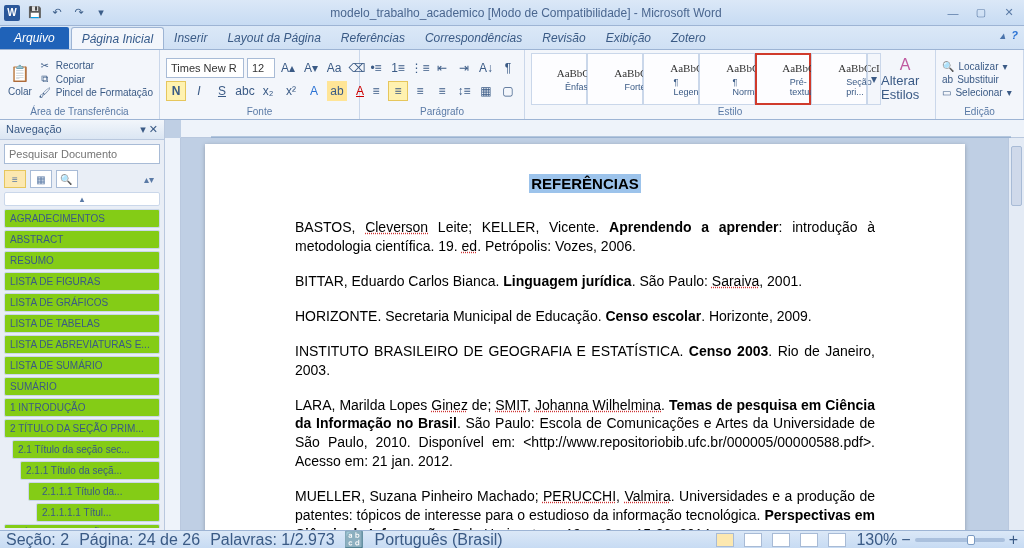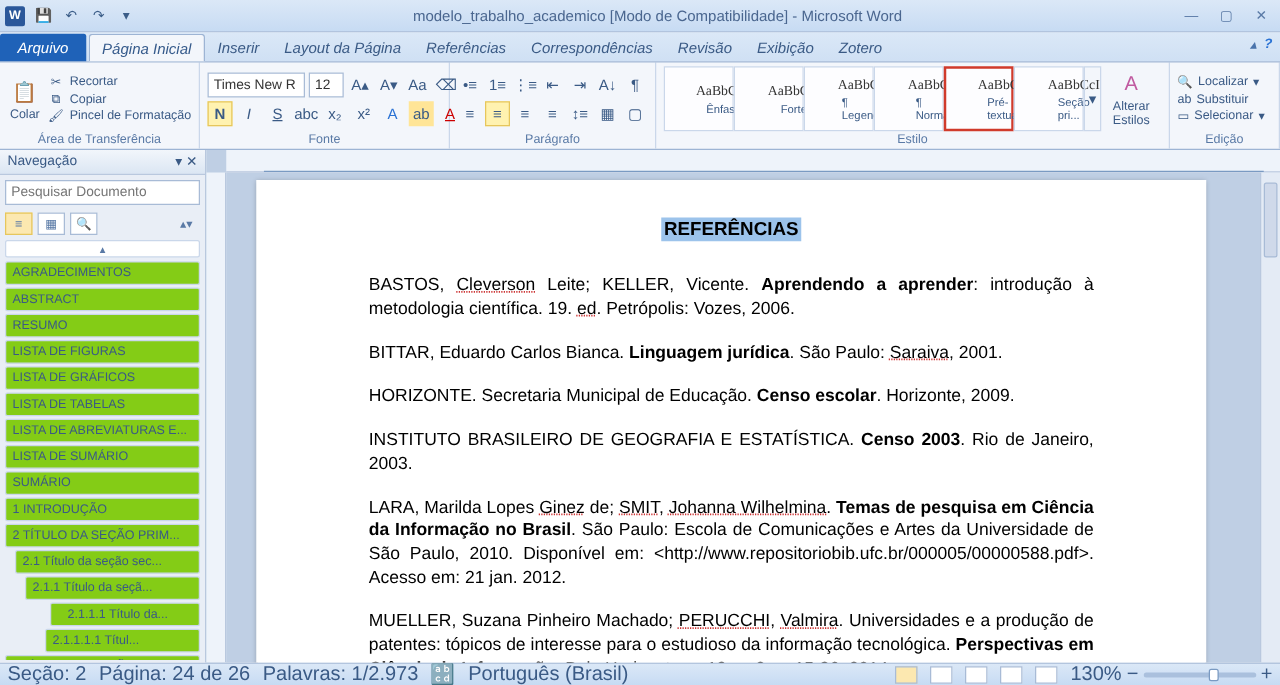--- a/index.html
+++ b/index.html
@@ -59,21 +59,21 @@
 .navpane .hdr { background:linear-gradient(#f2f6fb,#dbe6f3); padding:3px 6px; font-size:11px; color:#3a5a85; display:flex; justify-content:space-between; border-bottom:1px solid #b9c8de; }
 .navpane .search { margin:4px; }
 .navpane .search input { width:100%; height:20px; border:1px solid #a8bbd6; padding:0 4px; font-size:11px; color:#888; }
 .navpane .viewbtns { display:flex; gap:4px; margin:2px 4px; }
 .navpane .viewbtns span { width:22px; height:18px; border:1px solid #a8bbd6; background:#fff; display:flex; align-items:center; justify-content:center; font-size:10px; color:#5a7aa6; }
 .navpane .viewbtns span.active { background:#fce8b0; border-color:#e6c65c; }
 .nav-items { flex:1; overflow:auto; margin:2px 4px; }
 .nav-item { background:#84cc16; border:1px solid #cad7ea; border-radius:2px; padding:3px 5px; font-size:10px; color:#3a5a85; margin-bottom:2px; white-space:nowrap; overflow:hidden; text-overflow:ellipsis; }
 .nav-item.lvl1 { margin-left:8px; }
 .nav-item.lvl2 { margin-left:16px; }
-.nav-item.lvl3 { margin-left:36px;padding-left:13px; }
+.nav-item.lvl3 { margin-left:24px;padding-left:13px; }
 .nav-item.lvl4 { margin-left:32px; }
 .nav-top { height:14px; background:#fff; border:1px solid #cad7ea; border-radius:2px; margin-bottom:3px; display:flex; align-items:center; justify-content:center; color:#5a7aa6; font-size:9px; }
 
 
 .docwrap { flex:1; background:#bfcfe4; position:relative; overflow:hidden; }
 .hruler { height:18px; background:#eef3fa; border-bottom:1px solid #b9c8de; position:relative; margin-left:16px; }
 .hruler .ticks { position:absolute; left:30px; right:10px; top:0; bottom:0; }
 .vruler { position:absolute; left:0; top:18px; bottom:0; width:16px; background:#eef3fa; border-right:1px solid #b9c8de; }
 .page { position:absolute; left:40px; top:24px; width:760px; background:#fff; box-shadow:0 1px 4px rgba(0,0,0,0.25); padding:30px 90px; font-family:"Times New Roman",serif; font-size:14px; color:#000; line-height:1.35; }
 .page h3 { text-align:center; font-weight:bold; font-size:15px; margin-bottom:24px; }
@@ -241,21 +241,21 @@
             <div class="style-name">Pré-textual</div>
           </div>
           <div class="style-item">
             <div class="style-prev">AaBbCcI</div>
             <div class="style-name">Seção pri...</div>
           </div>
         </div>
       <div class="ico-btn" style="height:52px;width:14px;border:1px solid #cad7ea;flex-direction:column">▾</div>
       <div class="btn-big" style="width:48px">
         <div class="ico" style="color:#c05aa0">A</div>
-        <span style="font-size:10px;text-align:center;line-height:1.1">Alterar Estilos</span>
+        <span style="font-size:13px;text-align:left;line-height:1.1">Alterar Estilos</span>
       </div>
     </div>
     <div class="group-label">Estilo</div>
   </div>
 
   <div class="group" style="width:96px">
     <div class="group-body">
       <div class="find-col">
         <div>
             <span>🔍</span>

